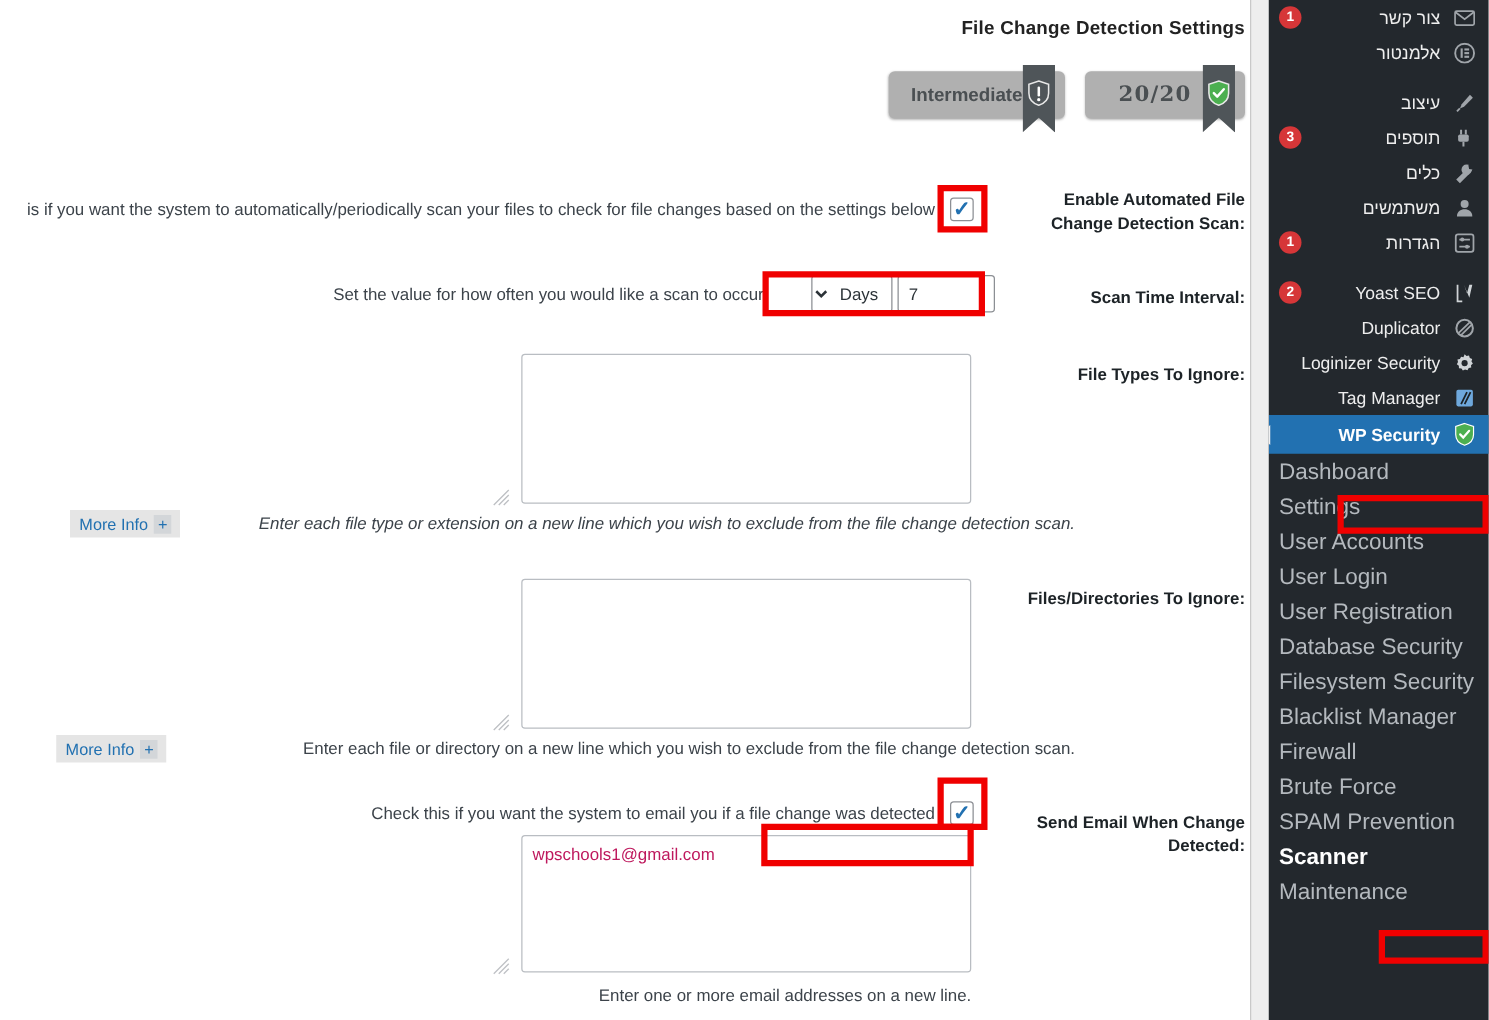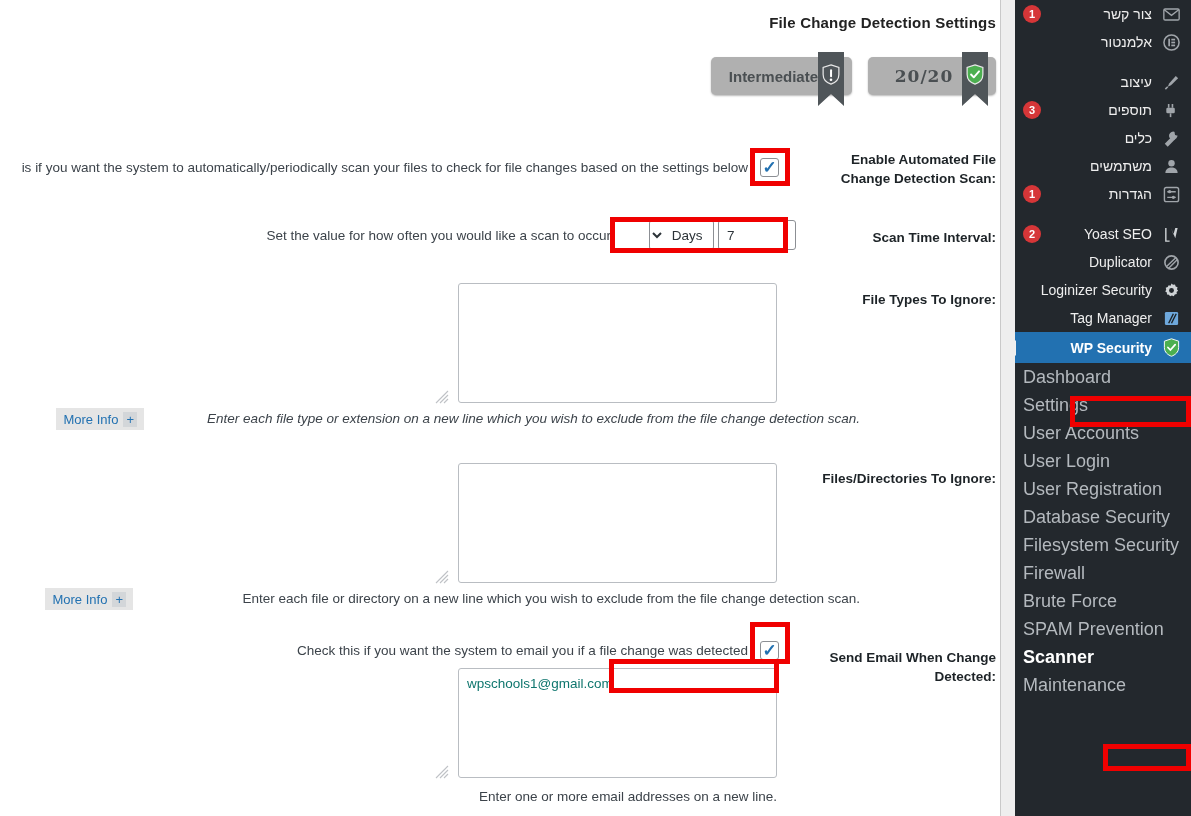--- a/index.html
+++ b/index.html
@@ -234,27 +234,27 @@
     border-radius: 3px;
     background: #fff;
     color: #2c3338;
     text-align: left;
     padding: 0 8px;
     direction: ltr;
   }
 
   .ta-wrap { position: absolute; }
   textarea.wp-textarea {
-    width: 319px;
+    width: 360px;
     border: 1px solid #b9bdc2;
     border-radius: 3px;
     background: #fff;
     font-family: "Liberation Sans", sans-serif;
     font-size: 13.5px;
-    color: #0f766e;
+    color: #be185d;
     padding: 6px 8px;
     resize: none;
     direction: ltr;
     text-align: left;
     line-height: 18px;
     outline: none;
     margin-left: 26px;
   }
   .grip {
     position: absolute;
@@ -531,20 +531,21 @@
     </div>
 
     <div>
       <div class="submenu-row">Dashboard</div>
       <div class="submenu-row">Settings</div>
       <div class="submenu-row">User Accounts</div>
       <div class="submenu-row">User Login</div>
       <div class="submenu-row">User Registration</div>
       <div class="submenu-row">Database Security</div>
       <div class="submenu-row">Filesystem Security</div>
+      <div class="submenu-row">Blacklist Manager</div>
       <div class="submenu-row">Firewall</div>
       <div class="submenu-row">Brute Force</div>
       <div class="submenu-row">SPAM Prevention</div>
       <div class="submenu-row active">Scanner</div>
       <div class="submenu-row">Maintenance</div>
     </div>
   </div>
 
   <div class="redbox" style="top:396px; left:1070px; width:121px; height:31px;"></div>
   <div class="redbox" style="top:744px; left:1103px; width:88px; height:27px;"></div>

